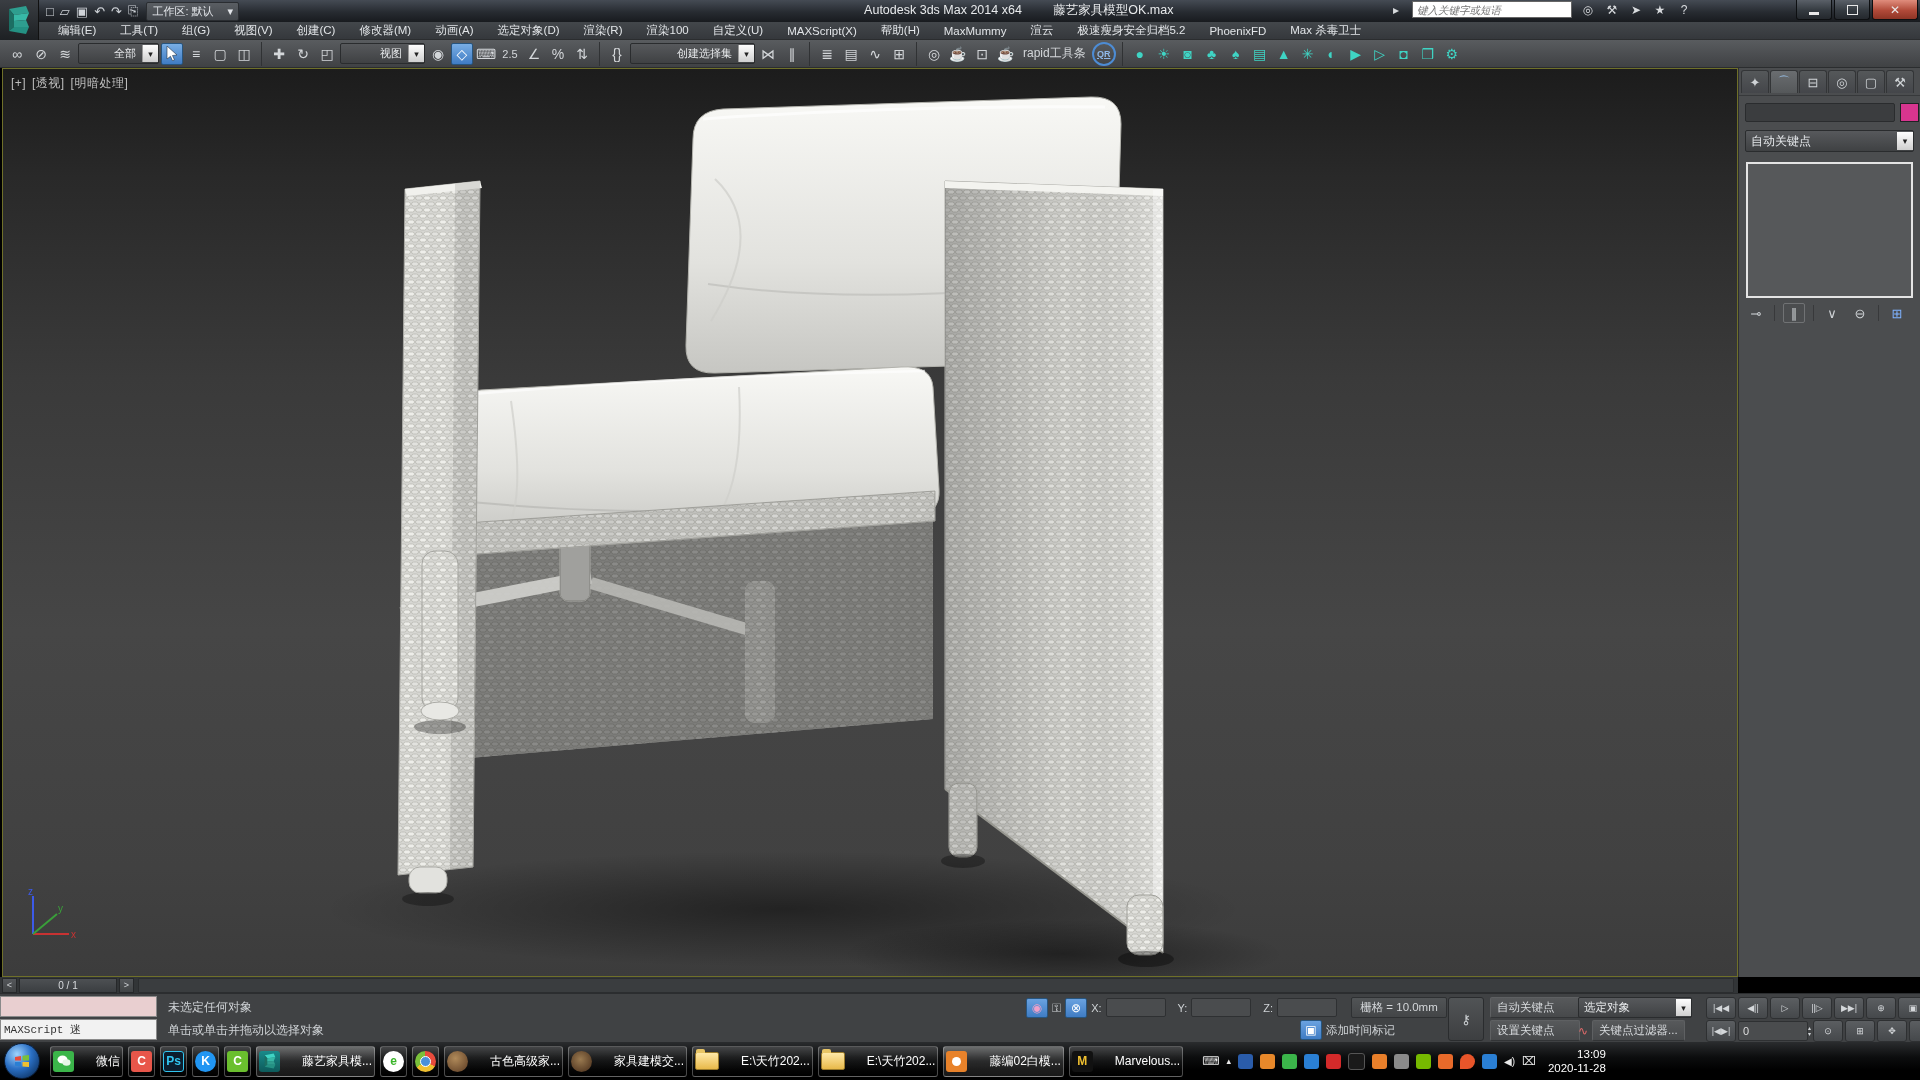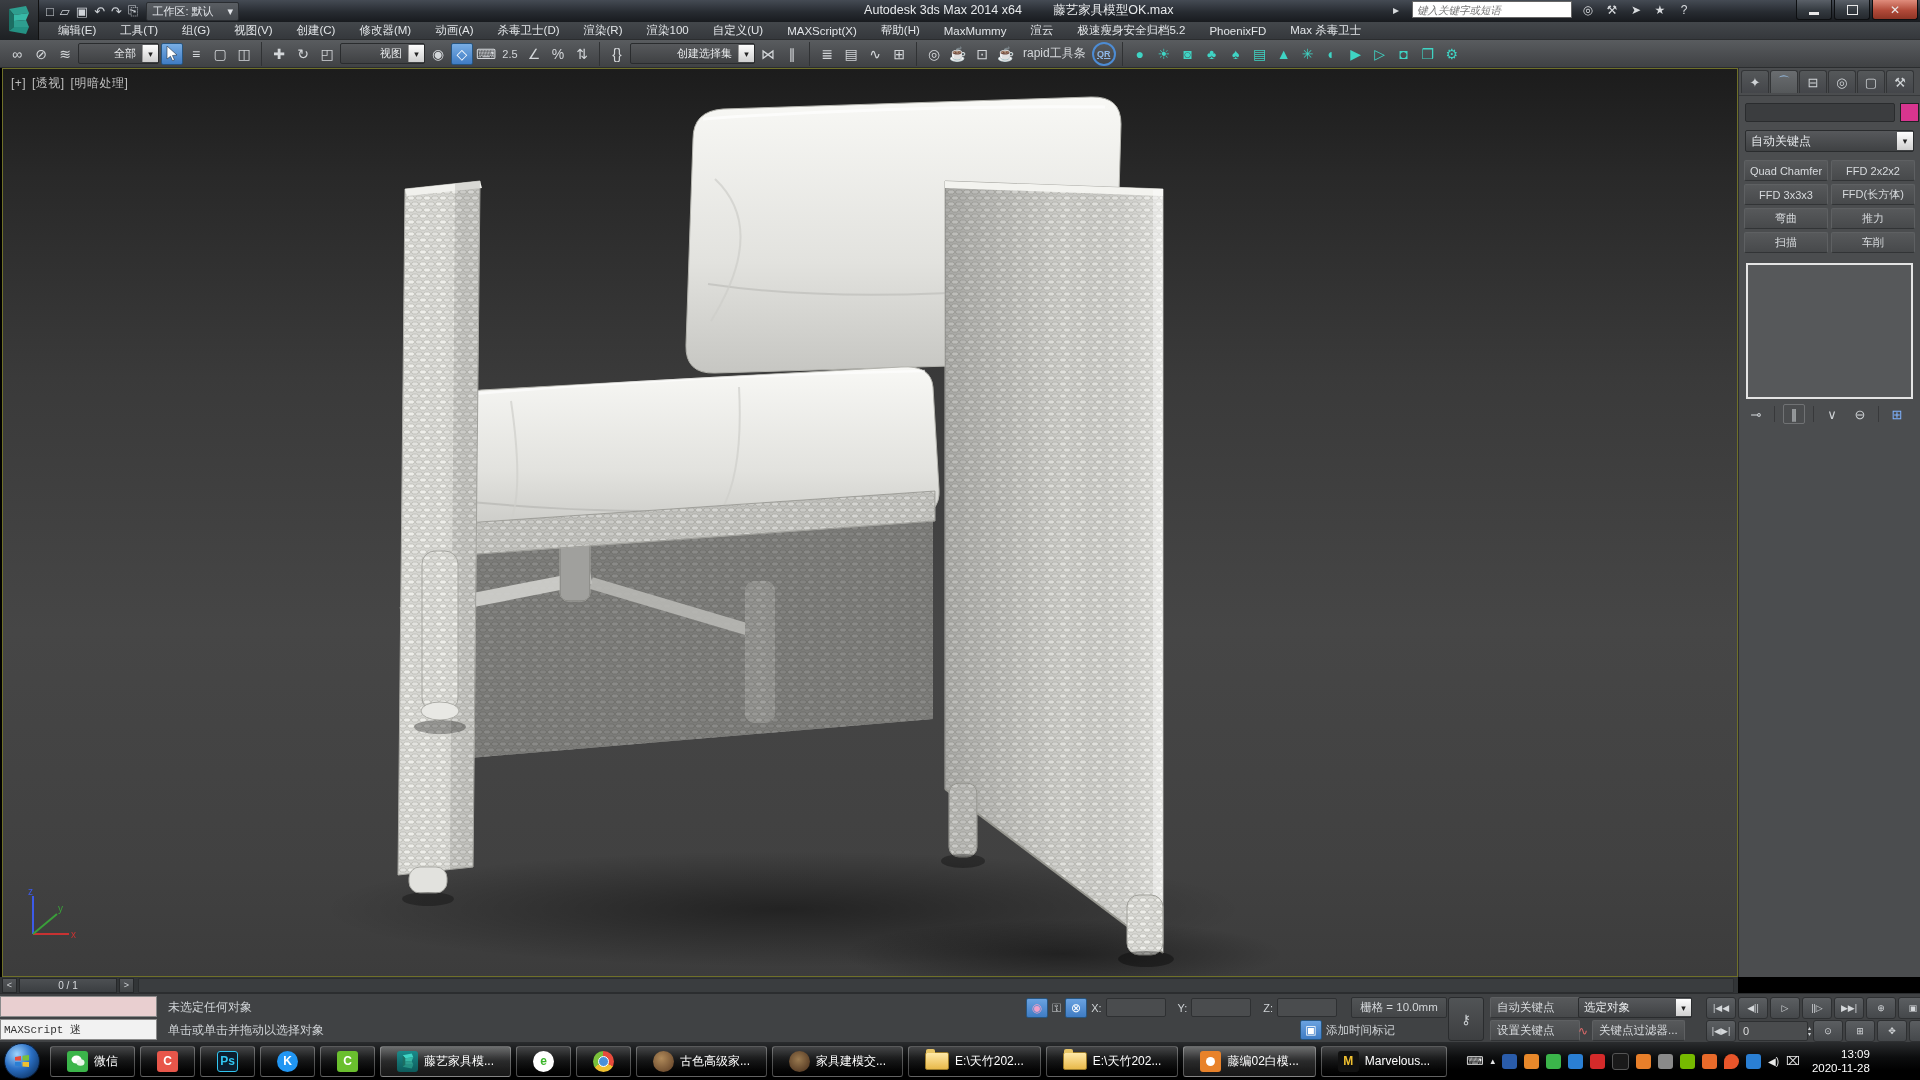--- a/index.html
+++ b/index.html
@@ -120,21 +120,21 @@
     display:flex;align-items:center;padding-left:4px;border-radius:2px;}
   .spincol{display:flex;flex-direction:column;font-size:6px;color:#cfd2d5;line-height:6px;margin-left:-2px;}
   
   #taskbar{left:0;top:1042px;width:1920px;height:38px;
     background:linear-gradient(#2a2c2e,#0c0d0e 40%,#000 75%);display:flex;align-items:center;padding-left:4px;box-sizing:border-box;}
   #startorb{width:34px;height:34px;border-radius:50%;margin-right:10px;flex:none;
     background:radial-gradient(circle at 35% 30%,#9fd4ff,#2a6fc4 45%,#123d73 80%);
     border:1px solid #0a1e3a;display:flex;align-items:center;justify-content:center;}
   .titem{height:29px;margin-right:5px;border:1px solid rgba(255,255,255,.28);border-radius:3px;
     background:linear-gradient(rgba(255,255,255,.16),rgba(255,255,255,.05) 48%,rgba(0,0,0,.25));
-    display:flex;align-items:center;padding:0 16px;gap:6px;color:#fff;font-size:12px;flex:none;white-space:nowrap;text-align:right;}
+    display:flex;align-items:center;padding:0 2px;gap:22px;color:#fff;font-size:12px;flex:none;white-space:nowrap;text-align:right;}
   .titem.active{background:linear-gradient(rgba(255,255,255,.34),rgba(255,255,255,.14) 48%,rgba(80,80,80,.3));}
   .ticon{width:21px;height:21px;border-radius:3px;display:flex;align-items:center;justify-content:center;
     font-size:12px;font-weight:bold;flex:none;}
   .round{border-radius:50%;}
   #tray{display:flex;align-items:center;gap:7px;margin-left:14px;}
   .trico{width:15px;height:15px;border-radius:3px;flex:none;}
   .trglyph{color:#e8e8e8;font-size:12px;}
   #clock{margin-left:12px;margin-right:8px;text-align:right;color:#fff;font-size:11.5px;line-height:14px;white-space:nowrap;}
   .folderico{width:22px;height:16px;position:relative;background:linear-gradient(#ffe9a8,#e8b94a);
     border-radius:2px;border:1px solid #9a7a2a;flex:none;}
@@ -191,21 +191,21 @@
 </div>
 
 <div class="abs" id="menubar">
   <span class="menuitem">编辑(E)</span>
   <span class="menuitem">工具(T)</span>
   <span class="menuitem">组(G)</span>
   <span class="menuitem">视图(V)</span>
   <span class="menuitem">创建(C)</span>
   <span class="menuitem">修改器(M)</span>
   <span class="menuitem">动画(A)</span>
-  <span class="menuitem">杀毒卫士(D)</span>
+  <span class="menuitem">选定对象(D)</span>
   <span class="menuitem">渲染(R)</span>
   <span class="menuitem">渲染100</span>
   <span class="menuitem">自定义(U)</span>
   <span class="menuitem">MAXScript(X)</span>
   <span class="menuitem">帮助(H)</span>
   <span class="menuitem">MaxMummy</span>
   <span class="menuitem">渲云</span>
   <span class="menuitem">极速瘦身安全归档5.2</span>
   <span class="menuitem">PhoenixFD</span>
   <span class="menuitem">Max 杀毒卫士</span>
@@ -394,30 +394,20 @@
     <span class="cptab">⚒</span>
   </div>
   <div id="namerow">
     <input id="namefield" value="" style="">
     <div id="colorswatch"></div>
   </div>
   <div id="modlistrow">
     <span class="lbl">自动关键点</span>
     <span class="darr">▾</span>
   </div>
-  <div id="modbtns">
-    <div class="mbtn">Quad Chamfer</div>
-    <div class="mbtn">FFD 2x2x2</div>
-    <div class="mbtn">FFD 3x3x3</div>
-    <div class="mbtn">FFD(长方体)</div>
-    <div class="mbtn">弯曲</div>
-    <div class="mbtn">推力</div>
-    <div class="mbtn">扫描</div>
-    <div class="mbtn">车削</div>
-  </div>
   <div id="stackbox"></div>
   <div id="stackicons">
     <span class="stk">⊸</span>
     <span class="stksep"></span>
     <span class="stk framed">∥</span>
     <span class="stksep"></span>
     <span class="stk">∨</span>
     <span class="stk">⊖</span>
     <span class="stksep"></span>
     <span class="stk" style="color:#7fb2ff">⊞</span>

